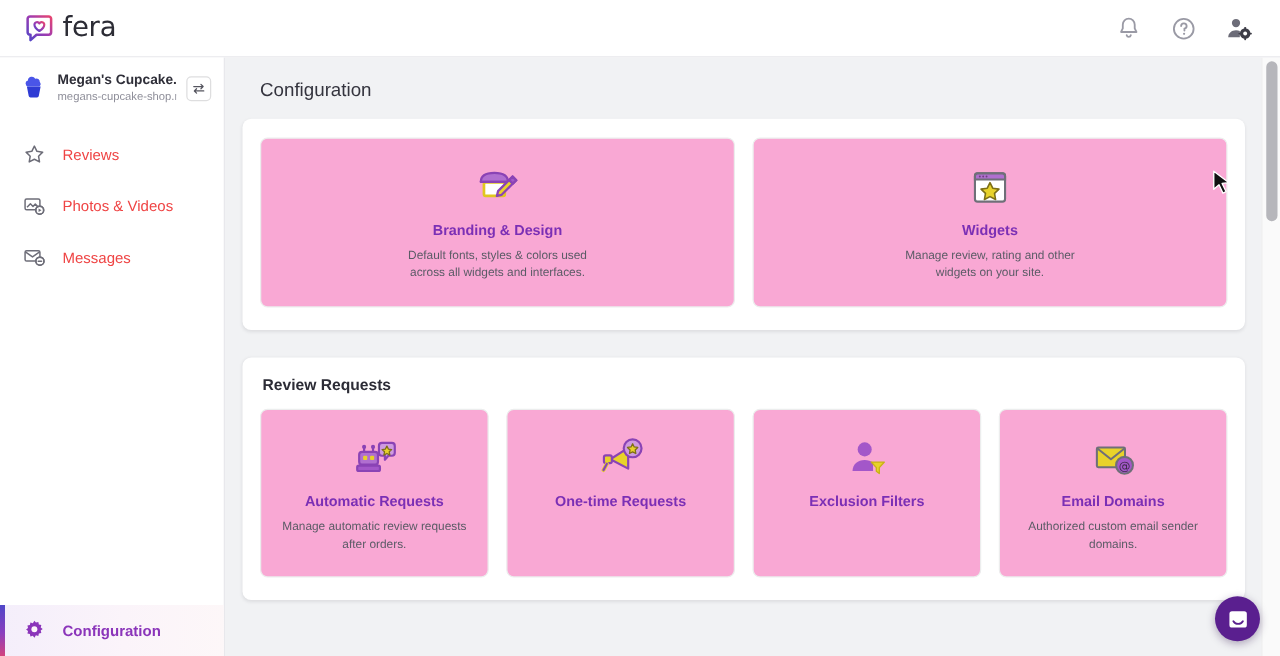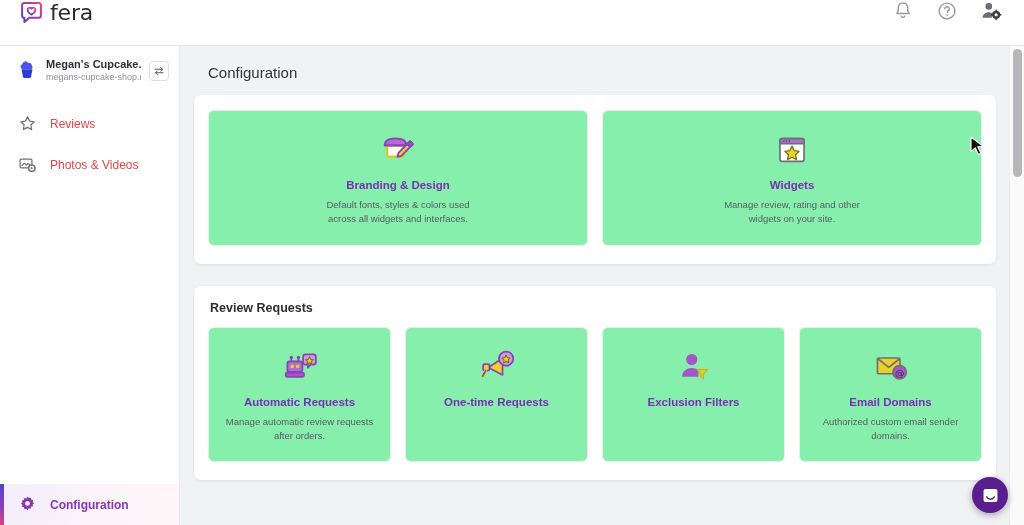--- a/index.html
+++ b/index.html
@@ -9,21 +9,21 @@
     background: #ffffff;
     overflow: hidden;
   }
   #app { position: relative; width: 1024px; height: 525px; display: flex; flex-direction: column; }
 
   
   .topbar {
     height: 46px; min-height: 46px;
     background: #ffffff;
     border-bottom: 1px solid #e8e8ec;
-    display: flex; align-items: flex-start;
+    display: flex; align-items: center;
     padding: 0 22px 0 20px;
   }
   .logo { display: flex; align-items: center; gap: 7px; }
   .logo-mark { width: 23px; height: 23px; display: block; }
   .logo-text {
     font-size: 22px; color: #2c2c35; letter-spacing: -0.2px;
     font-family: "DejaVu Sans", sans-serif; font-weight: 400;
   }
   .topbar-spacer { flex: 1; }
   .topbar-icons { display: flex; align-items: center; gap: 22px; }
@@ -104,21 +104,21 @@
   }
   .panel-title {
     font-size: 12.5px; font-weight: bold; color: #2c2c36;
     padding: 0 0 12px 2px;
   }
   .card-grid { display: flex; gap: 14px; }
   .card {
     flex: 1 1 0; min-width: 0;
     border: 1px solid #eceded;
     border-radius: 6px;
-    background: #86efac;
+    background: #f9a8d4;
     padding: 16px 12px 18px 12px;
     display: flex; flex-direction: column; align-items: center;
     cursor: pointer;
     min-height: 132px;
   }
   .card-icon { height: 46px; display: flex; align-items: center; justify-content: center; margin-bottom: 6px; }
   .card-title {
     font-size: 11.5px; font-weight: bold; color: #7b2fb5;
     text-align: center; margin-bottom: 7px;
   }
@@ -231,20 +231,30 @@
             <rect x="2.6" y="5.2" width="15" height="11" rx="1.6"></rect>
             <path d="M4.6 13.6l3.4-3.4 2.6 2.6 2.3-2.3 3 3" stroke-linejoin="round"></path>
             <circle cx="17.4" cy="16.6" r="4" fill="#fff"></circle>
             <circle cx="17.4" cy="16.6" r="4"></circle>
             <path d="M16.2 14.8l3 1.8-3 1.8z" fill="currentColor" stroke="none"></path>
           </svg>
           <span class="nav-label">Photos &amp; Videos</span>
         </div>
 
 
+        <div class="nav-item">
+          <svg class="nav-icon" viewBox="0 0 24 24" fill="none" stroke="currentColor" stroke-width="1.5">
+            <rect x="2.6" y="5.8" width="15" height="10.4" rx="1.6"></rect>
+            <path d="M2.9 7l7.2 5 7.2-5" stroke-linejoin="round"></path>
+            <circle cx="17.6" cy="16.4" r="4.1" fill="#fff"></circle>
+            <circle cx="17.6" cy="16.4" r="4.1"></circle>
+            <path d="M15.9 16.4h3.4" stroke-linecap="round"></path>
+          </svg>
+          <span class="nav-label">Messages</span>
+        </div>
       </div>
 
       <div class="sidebar-bottom">
         <div class="nav-item active">
           <svg class="nav-icon" viewBox="0 0 24 24">
             <path fill="currentColor" d="M12 1.9l1.55 2.0 2.45-.62.55 2.47 2.47.55-.62 2.45 2.0 1.55-2.0 1.55.62 2.45-2.47.55-.55 2.47-2.45-.62L12 19.3l-1.55-2.0-2.45.62-.55-2.47-2.47-.55.62-2.45-2.0-1.55 2.0-1.55-.62-2.45 2.47-.55.55-2.47 2.45.62z"></path>
             <circle cx="12" cy="10.6" r="3.0" fill="#fdf5fb"></circle>
           </svg>
           <span class="nav-label">Configuration</span>
         </div>

